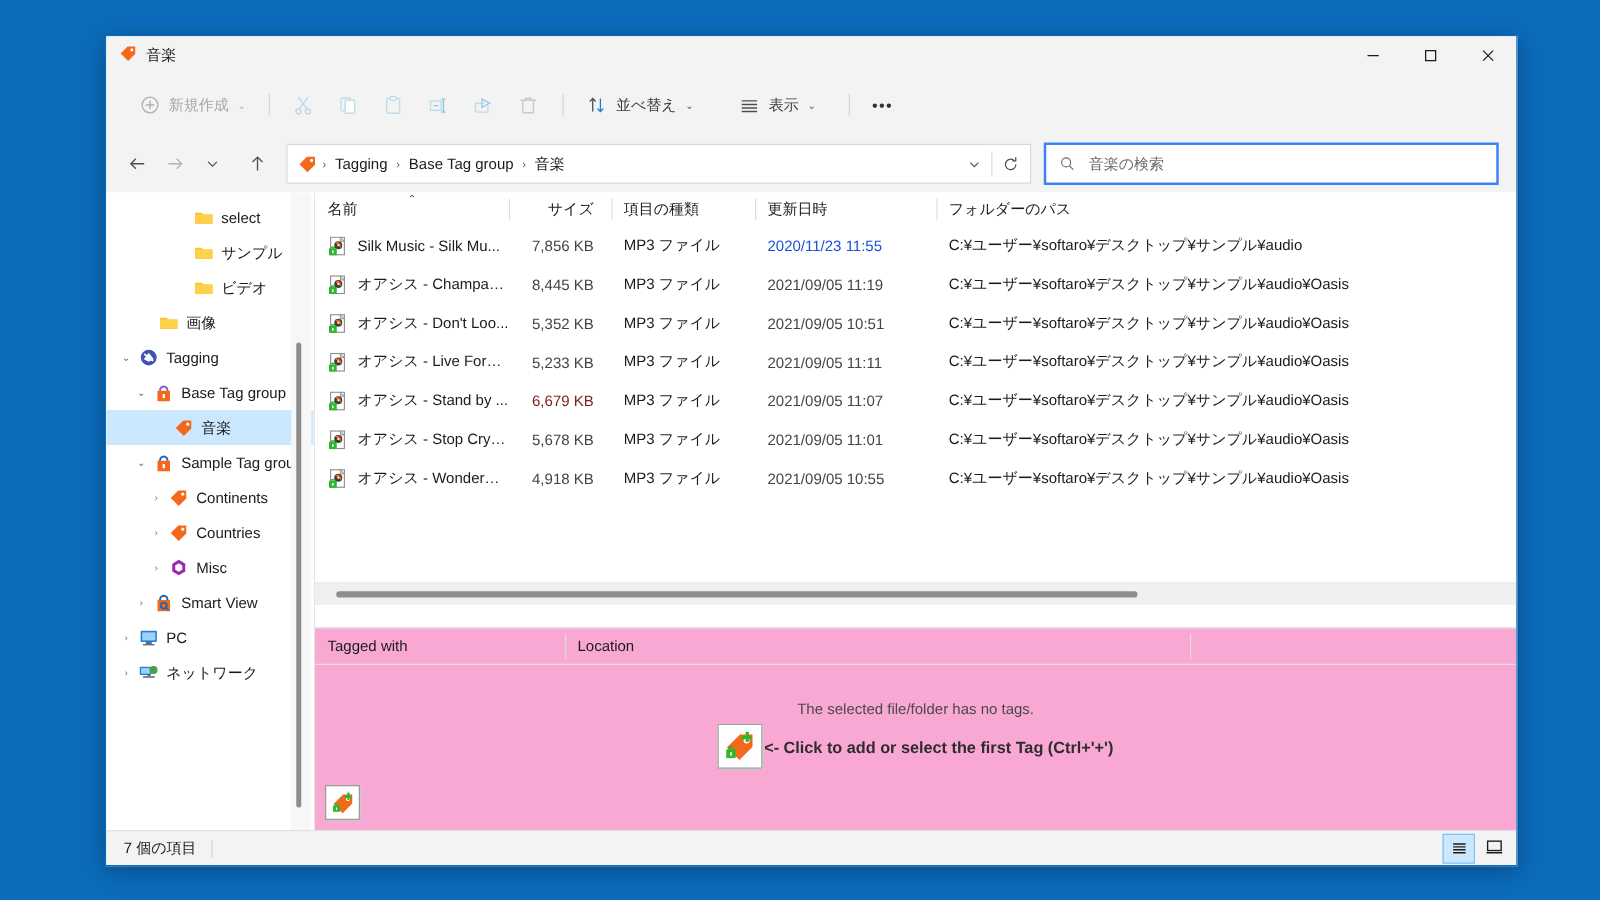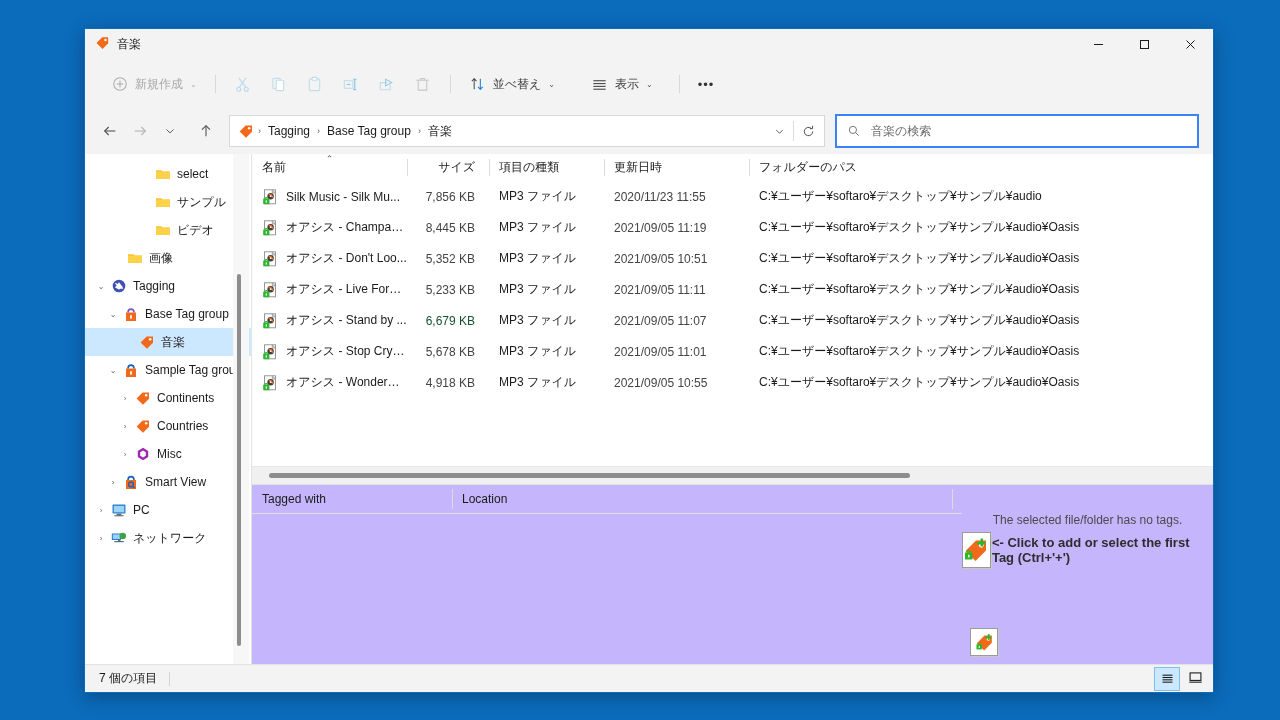--- a/index.html
+++ b/index.html
@@ -176,22 +176,22 @@
     height: 17px; min-height: 17px; background: #f0f0f0;
     display: flex; align-items: center; padding: 0 4px;
     border-top: 1px solid #e9e9e9;
   }
   .hscroll-thumb {
     height: 5px; background: #8d8d8d; border-radius: 3px;
     margin-left: 13px; width: 641px;
   }
   
   .tagpane {
-    flex: 1 1 auto; display: flex; flex-direction: row;
-    background: #c4b5fd; border-top: 1px solid #e0e0e0; min-height: 0;
+    flex: 1 1 auto; display: flex; flex-direction: column;
+    background: #f9a8d4; border-top: 1px solid #e0e0e0; min-height: 0; margin-top: 18px;
   }
   .tag-colhead {
     height: 28px; min-height: 28px; display: flex; align-items: center;
     font-size: 12px; color: #1b1b1b; border-bottom: 1px solid #e0e0e0;
   }
   .tag-col { position: relative; height: 28px; display:flex; align-items:center; padding-left:10px; box-sizing:border-box;}
   .tag-col + .tag-col::before {
     content:""; position:absolute; left:0; top:4px; bottom:4px; width:1px; background:#dcdcdc;
   }
   .tagbody { flex: 1 1 auto; position: relative; }
@@ -640,21 +640,21 @@
                       <circle cx="8.6" cy="7.2" r="0.85" fill="#ffffff"></circle>
                       <rect x="1.2" y="9.6" width="6.2" height="5.6" fill="#2fb62f"></rect>
                       <path d="M2.9 9.6 A1.5 1.5 0 0 1 5.7 9.6" fill="none" stroke="#2fb62f" stroke-width="1.2"></path>
                       <rect x="3.7" y="11.4" width="1.2" height="2.2" fill="#ffffff"></rect>
                     </svg>
                   </span>
                   <span style="overflow:hidden;text-overflow:ellipsis;white-space:nowrap;">Silk Music - Silk Mu...</span>
                 </div>
                 <div class="cell size" style="width: 82px; min-width: 82px; color: rgb(68, 68, 68);">7,856 KB</div>
                 <div class="cell type" style="width: 115px; min-width: 115px; color: rgb(27, 27, 27);">MP3 ファイル</div>
-                <div class="cell date" style="width: 145px; min-width: 145px; color: #404040;">2020/11/23 11:55</div>
+                <div class="cell date" style="width: 145px; min-width: 145px; color: #1d4ed8;">2020/11/23 11:55</div>
                 <div class="cell folder" style="width: 440px; min-width: 440px; color: rgb(27, 27, 27);">C:¥ユーザー¥softaro¥デスクトップ¥サンプル¥audio</div>
               </div>
               <div class="row">
                 <div class="cell name" style="width: 155px; min-width: 155px;">
                   <span style="display:flex;flex:0 0 auto;">
                     <svg width="16" height="16" viewBox="0 0 16 16">
                       <rect x="2.5" y="0.8" width="11" height="14" fill="#ffffff" stroke="#8d8d8d" stroke-width="0.9"></rect>
                       <path d="M10.3 0.8 L13.5 4 L10.3 4 Z" fill="#d8d8d8" stroke="#8d8d8d" stroke-width="0.7"></path>
                       <circle cx="8.6" cy="7.2" r="3.2" fill="#3d3d3d"></circle>
                       <path d="M6.2 5.2 A3.2 3.2 0 0 1 10.8 9.2 Z" fill="#f2691a"></path>
@@ -722,21 +722,21 @@
                       <circle cx="8.6" cy="7.2" r="3.2" fill="#3d3d3d"></circle>
                       <path d="M6.2 5.2 A3.2 3.2 0 0 1 10.8 9.2 Z" fill="#f2691a"></path>
                       <circle cx="8.6" cy="7.2" r="0.85" fill="#ffffff"></circle>
                       <rect x="1.2" y="9.6" width="6.2" height="5.6" fill="#2fb62f"></rect>
                       <path d="M2.9 9.6 A1.5 1.5 0 0 1 5.7 9.6" fill="none" stroke="#2fb62f" stroke-width="1.2"></path>
                       <rect x="3.7" y="11.4" width="1.2" height="2.2" fill="#ffffff"></rect>
                     </svg>
                   </span>
                   <span style="overflow:hidden;text-overflow:ellipsis;white-space:nowrap;">オアシス - Stand by ...</span>
                 </div>
-                <div class="cell size" style="width: 82px; min-width: 82px; color: #14532d;">6,679 KB</div>
+                <div class="cell size" style="width: 82px; min-width: 82px; color: #7f1d1d;">6,679 KB</div>
                 <div class="cell type" style="width: 115px; min-width: 115px; color: rgb(27, 27, 27);">MP3 ファイル</div>
                 <div class="cell date" style="width: 145px; min-width: 145px; color: rgb(68, 68, 68);">2021/09/05 11:07</div>
                 <div class="cell folder" style="width: 440px; min-width: 440px; color: rgb(27, 27, 27);">C:¥ユーザー¥softaro¥デスクトップ¥サンプル¥audio¥Oasis</div>
               </div>
               <div class="row">
                 <div class="cell name" style="width: 155px; min-width: 155px;">
                   <span style="display:flex;flex:0 0 auto;">
                     <svg width="16" height="16" viewBox="0 0 16 16">
                       <rect x="2.5" y="0.8" width="11" height="14" fill="#ffffff" stroke="#8d8d8d" stroke-width="0.9"></rect>
                       <path d="M10.3 0.8 L13.5 4 L10.3 4 Z" fill="#d8d8d8" stroke="#8d8d8d" stroke-width="0.7"></path>

